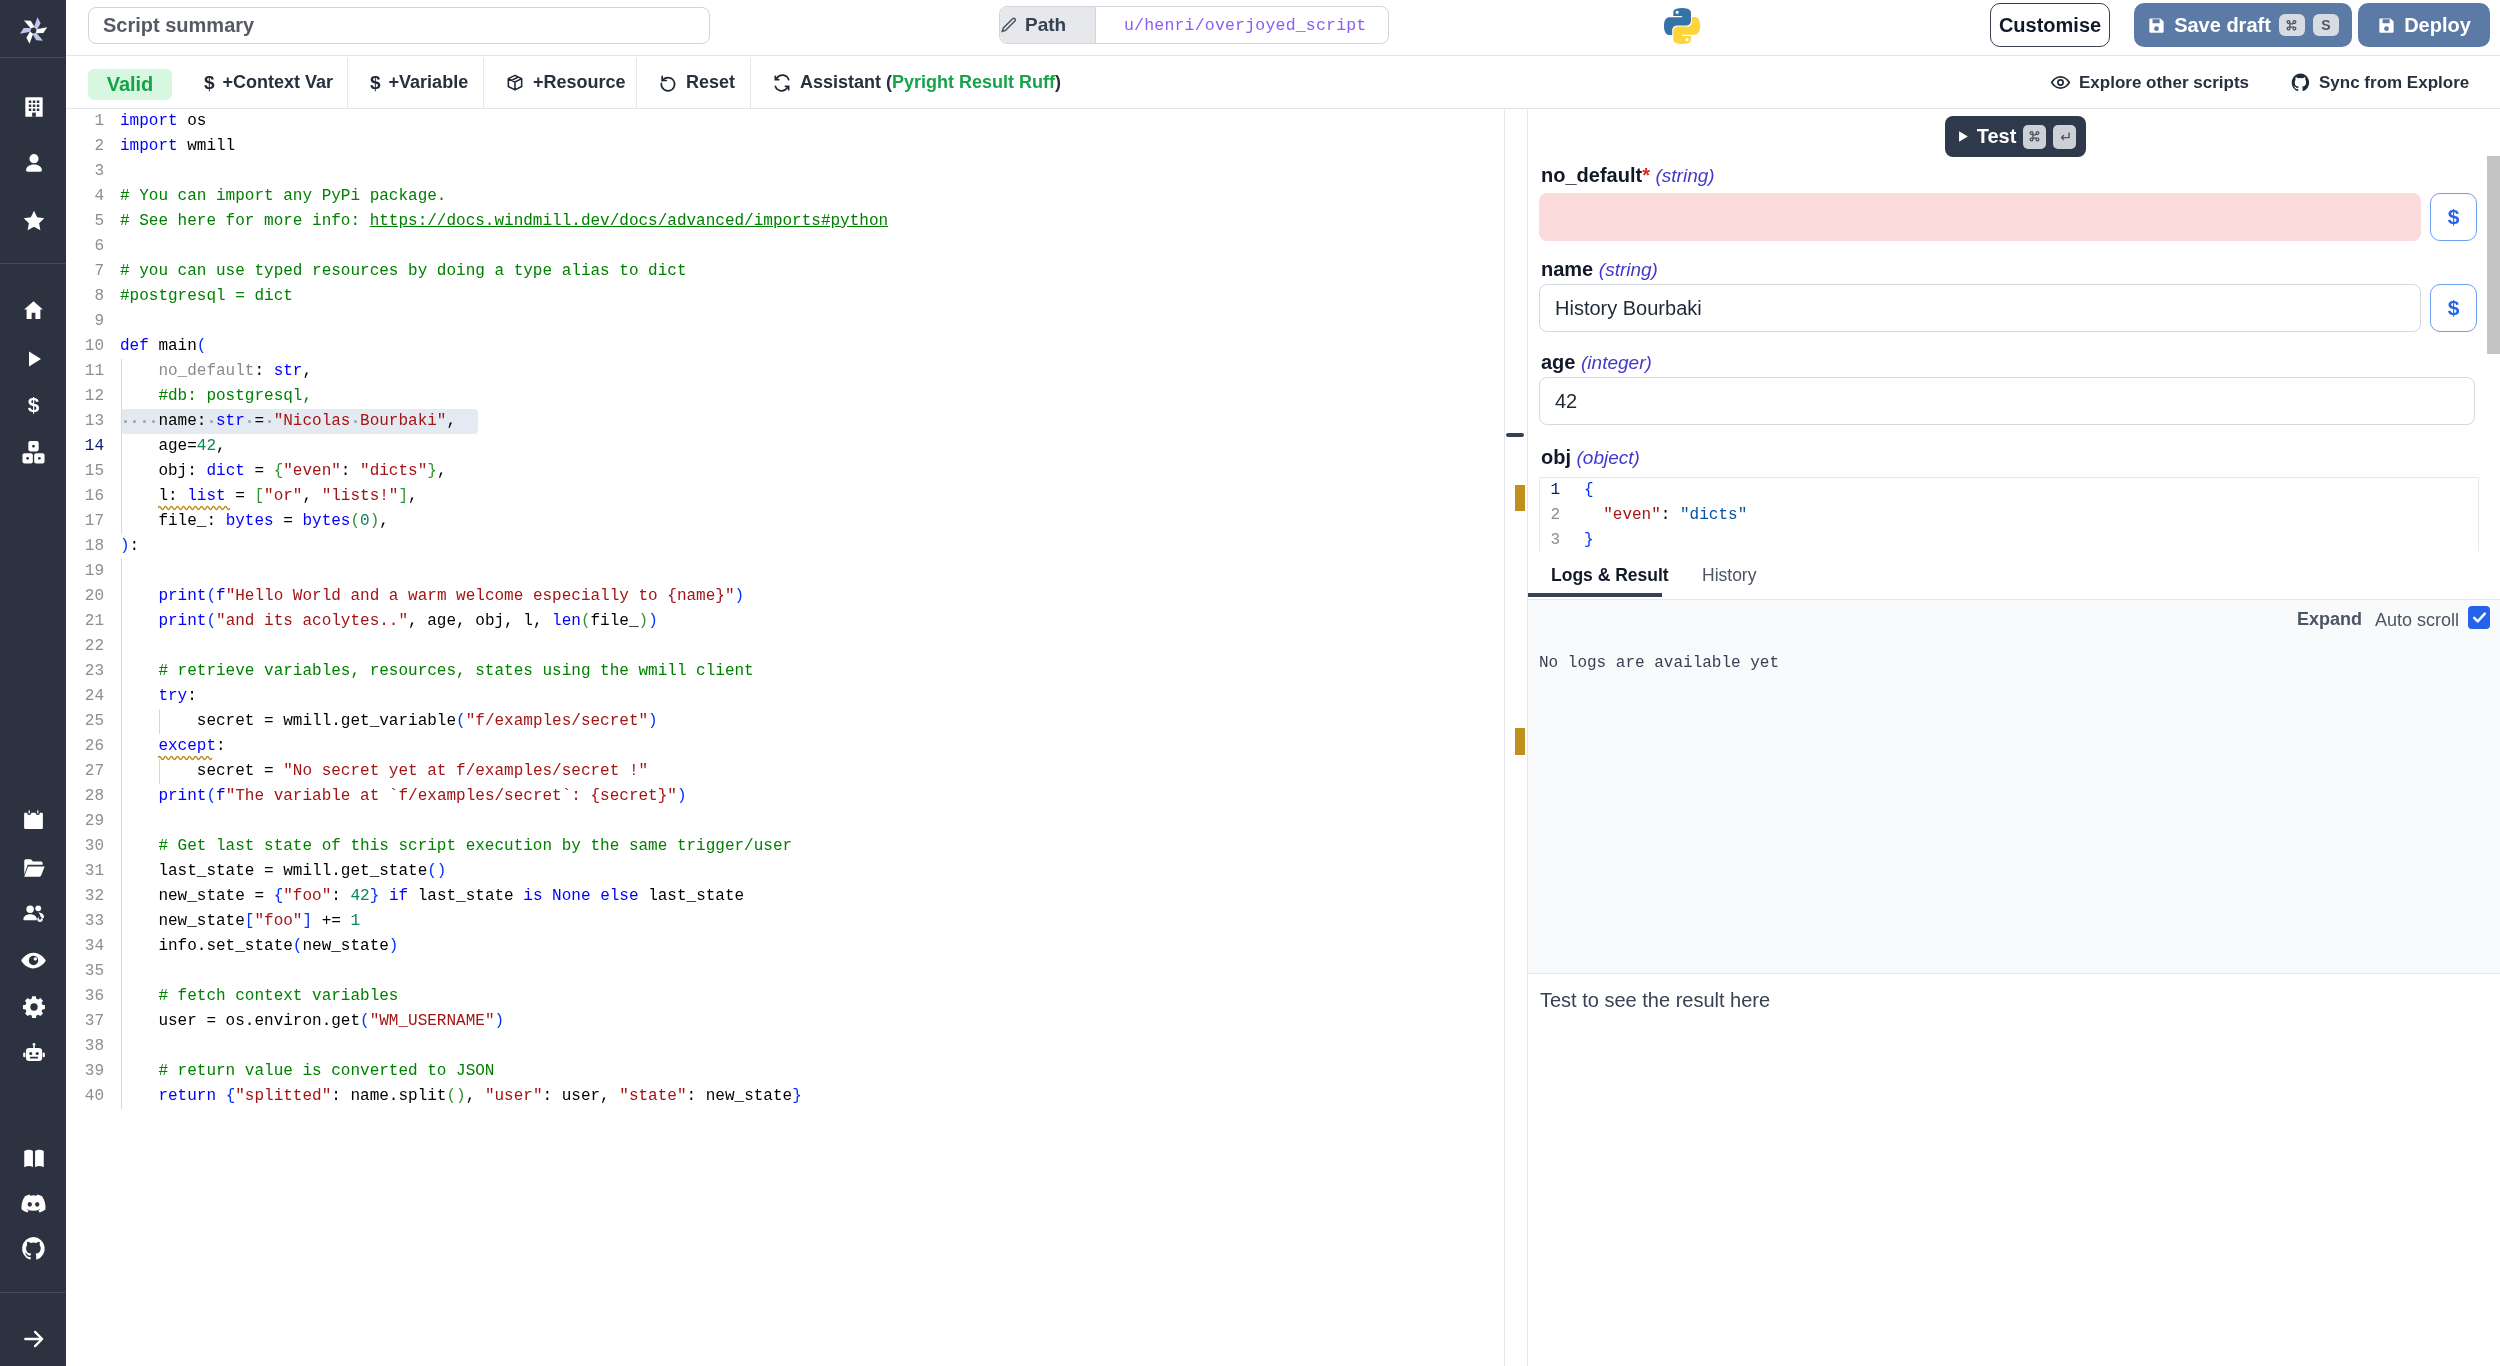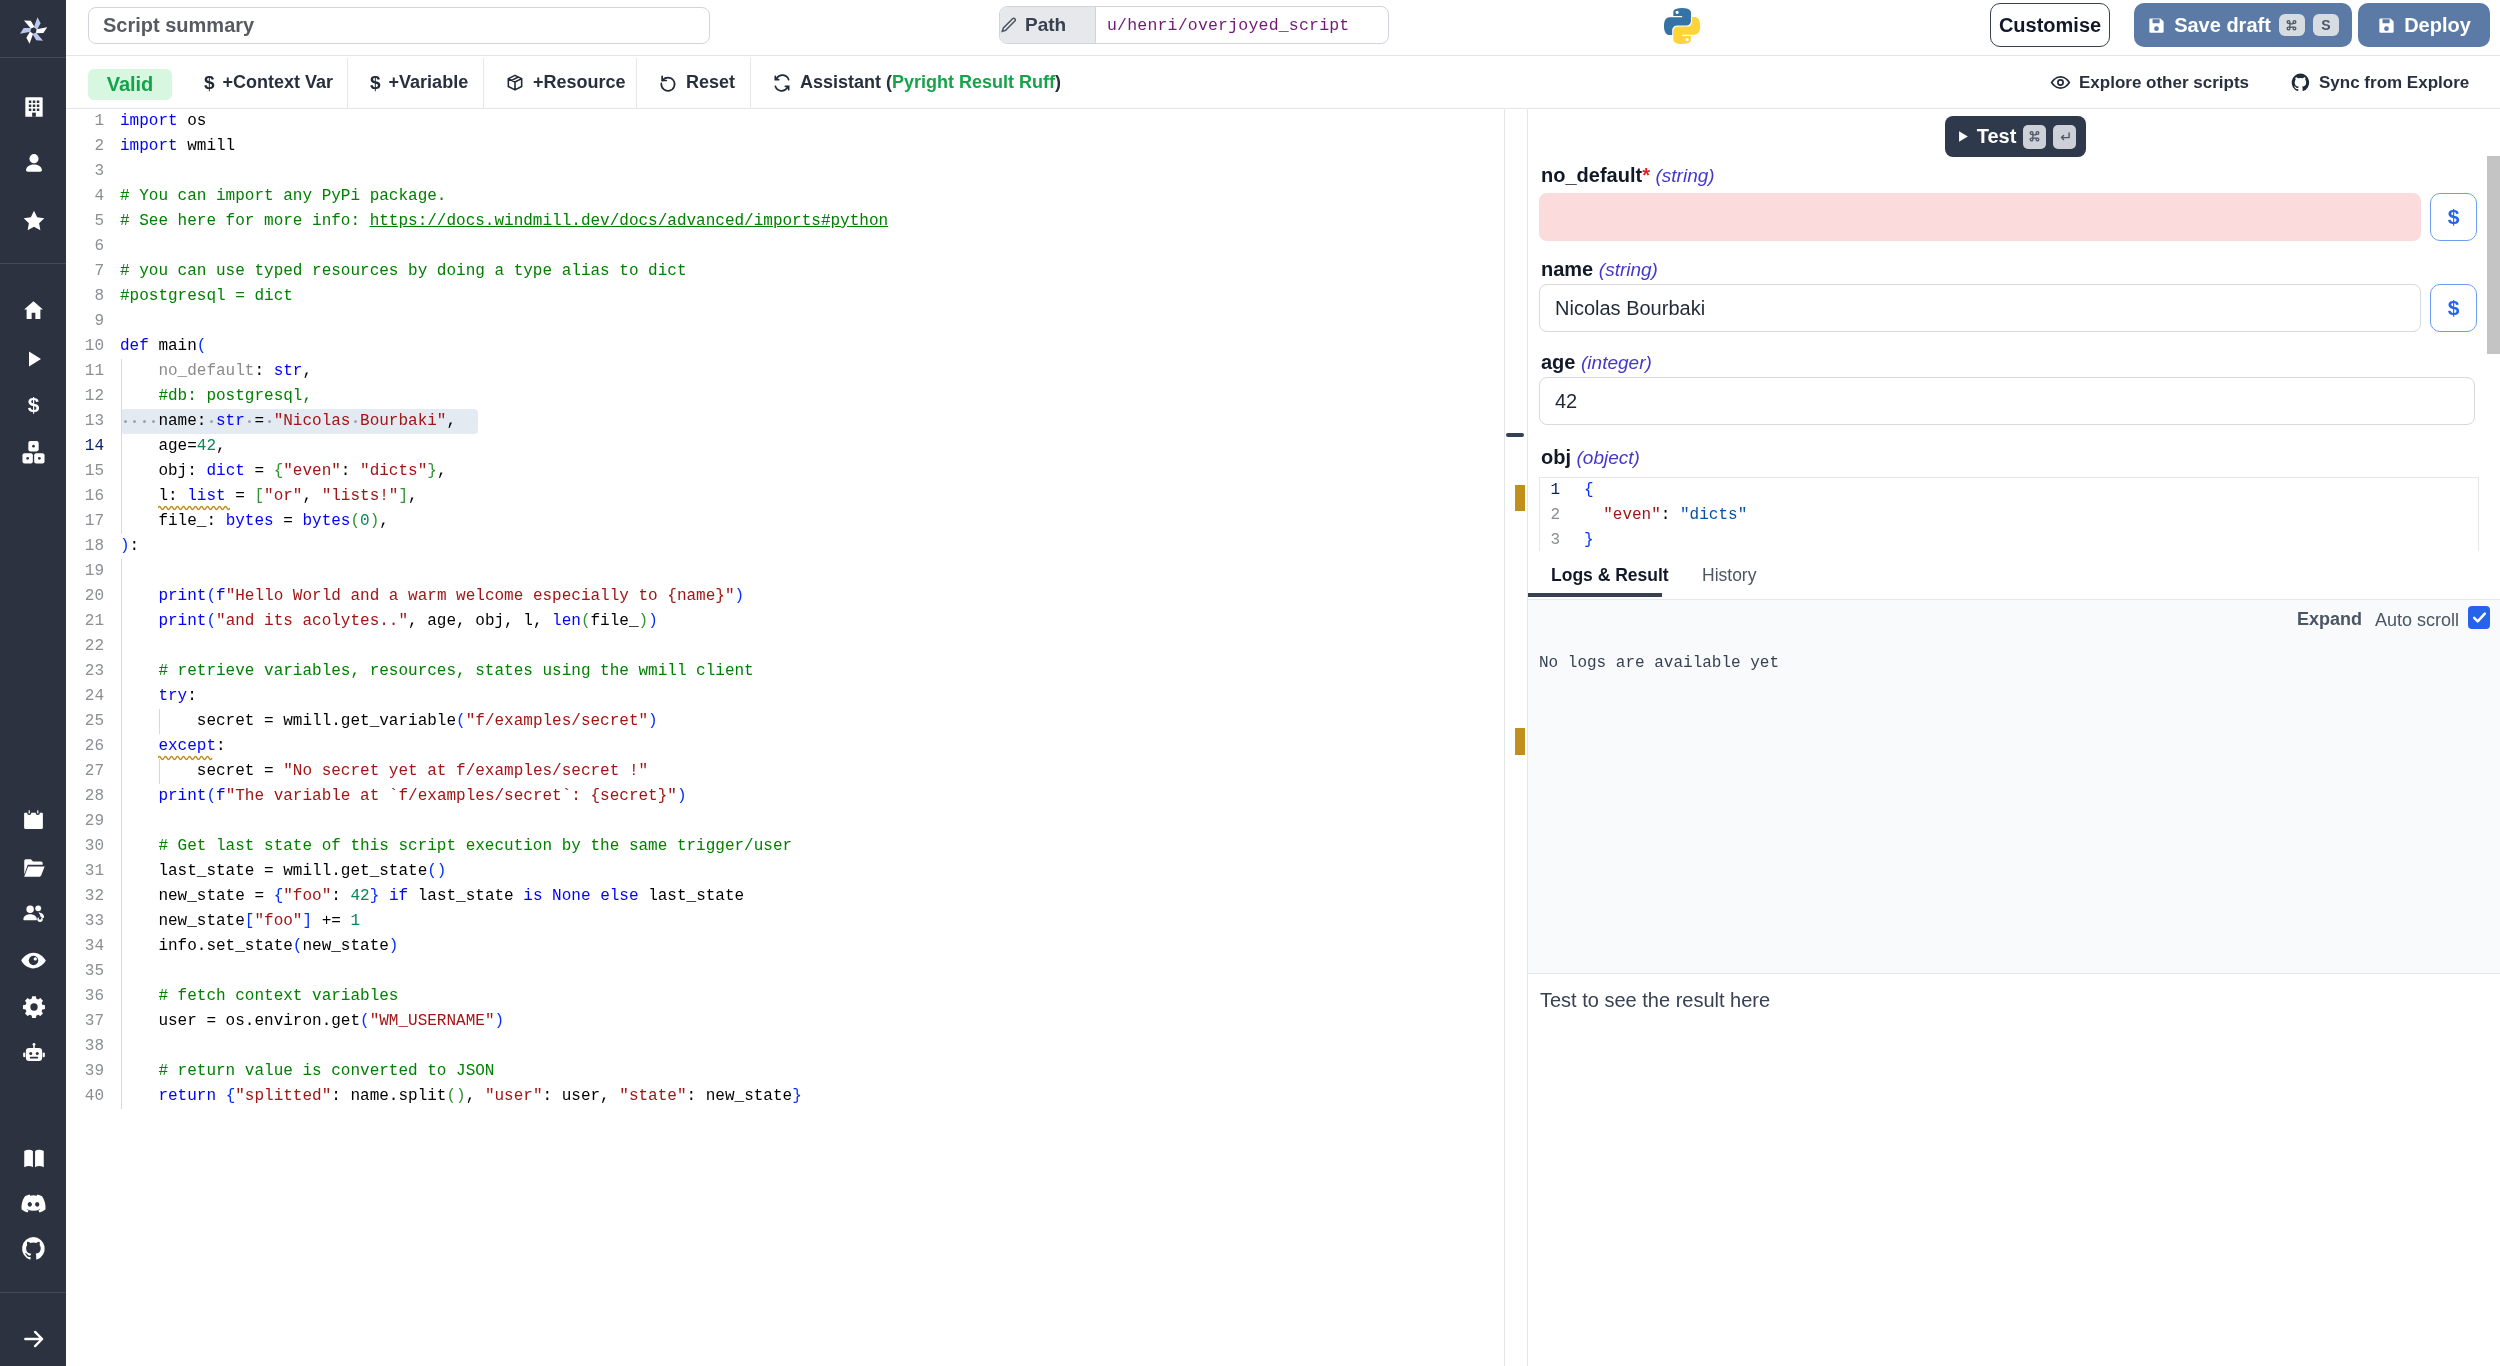--- a/index.html
+++ b/index.html
@@ -7,21 +7,21 @@
 .abs { position:absolute; }
 
 #sidebar { position:absolute; left:0; top:0; width:66px; height:1366px; background:#2c323f; }
 .sic { position:absolute; width:27px; height:27px; display:flex; align-items:center; justify-content:center; }
 .sbsep { position:absolute; left:0; width:66px; height:1px; background:#434a59; }
 
 #topbar { position:absolute; left:66px; top:0; width:2434px; height:56px; background:#fff; border-bottom:1px solid #e2e5e9; }
 #summary { position:absolute; left:22px; top:7px; width:622px; height:37px; border:1px solid #d1d5db; border-radius:8px; color:#565b63; font-size:20px; font-weight:600; line-height:35px; padding-left:14px; }
 #pathbox { position:absolute; left:933px; top:6px; width:390px; height:38px; border:1px solid #d1d5db; border-radius:8px; display:flex; overflow:hidden; background:#fff; }
 #pathbox .gseg { width:96px; background:#e6e8eb; display:flex; align-items:center; gap:7px; font-weight:700; font-size:19px; color:#374151; border-right:1px solid #d1d5db; }
-#pathbox .wseg { flex:1; display:flex; align-items:center; padding-left:11px; font-family:"Liberation Mono",monospace; font-size:16.5px; color:#701a75; letter-spacing:0.2px; }
+#pathbox .wseg { flex:1; display:flex; align-items:center; font-family:"Liberation Mono",monospace; font-size:16.5px; color:#8b5cf6; letter-spacing:0.2px;margin-left:28px; }
 .btn { position:absolute; top:3px; height:44px; border-radius:10px; display:flex; align-items:center; justify-content:center; font-size:20px; font-weight:700; }
 #customise { left:1924px; width:120px; border:1px solid #374151; color:#111827; background:#fff; }
 #savedraft { left:2068px; width:218px; background:#5b7aa6; color:#fff; gap:8px; }
 #deploy { left:2292px; width:132px; background:#5b7aa6; color:#fff; gap:8px; }
 .kbd { display:inline-flex; align-items:center; justify-content:center; background:#d7dce2; border-radius:6px; width:26px; height:22px; color:#4b5563; font-size:14px; font-weight:600; }
 
 #toolbar { position:absolute; left:66px; top:56px; width:2434px; height:53px; background:#fff; border-bottom:1px solid #e2e5e9; }
 .tsep { position:absolute; top:2px; height:51px; width:1px; background:#e5e7eb; }
 .titem { position:absolute; top:0; height:53px; display:flex; align-items:center; gap:8px; font-size:18px; font-weight:600; color:#27303f; }
 #valid { position:absolute; left:22px; top:13px; width:84px; height:31px; background:#d8f7e1; color:#15a34a; font-weight:700; font-size:20px; border-radius:6px; display:flex; align-items:center; justify-content:center; }
@@ -375,21 +375,21 @@
       <span class="kbd2">
         <svg viewBox="0 0 24 24" width="14" height="14">
           <path fill="none" stroke="#4b5563" stroke-width="2.4" stroke-linecap="round" stroke-linejoin="round" d="M19 5v8H6 M9.5 9.5L6 13l3.5 3.5"></path>
         </svg>
       </span>
     </div>
   <div class="flabel" style="top:55px">no_default<span class="req">*</span> <span class="typ">(string)</span></div>
   <div class="finput" style="top:84px;background:#fbdbdb;border:none;"></div>
   <div class="dbtn" style="top:84px">$</div>
   <div class="flabel" style="top:149px">name <span class="typ">(string)</span></div>
-  <div class="finput" style="top:175px">Nicolas Bourbaki</div>
+  <div class="finput" style="top:175px">History Bourbaki</div>
   <div class="dbtn" style="top:175px">$</div>
   <div class="flabel" style="top:242px">age <span class="typ">(integer)</span></div>
   <div class="finput" style="top:268px;width:936px">42</div>
   <div class="flabel" style="top:337px">obj <span class="typ">(object)</span></div>
   <div id="objbox">
     <div class="jl"><span class="jn" style="color:#0b216f">1</span><span class="jc"><span style="color:#0431fa">{</span></span></div>
     <div class="jl"><span class="jn">2</span><span class="jc">  <span style="color:#a31515">"even"</span>: <span style="color:#0451a5">"dicts"</span></span></div>
     <div class="jl"><span class="jn">3</span><span class="jc"><span style="color:#0431fa">}</span></span></div>
   </div>
   <div id="tabs">

